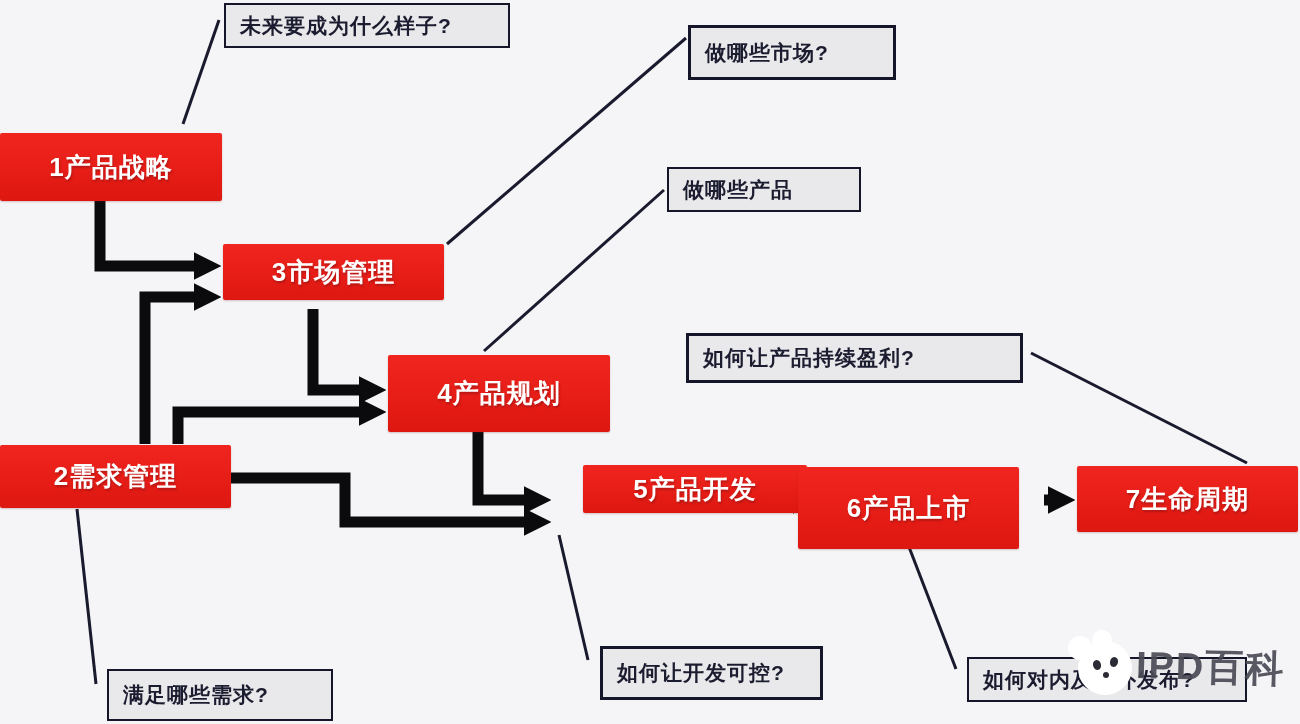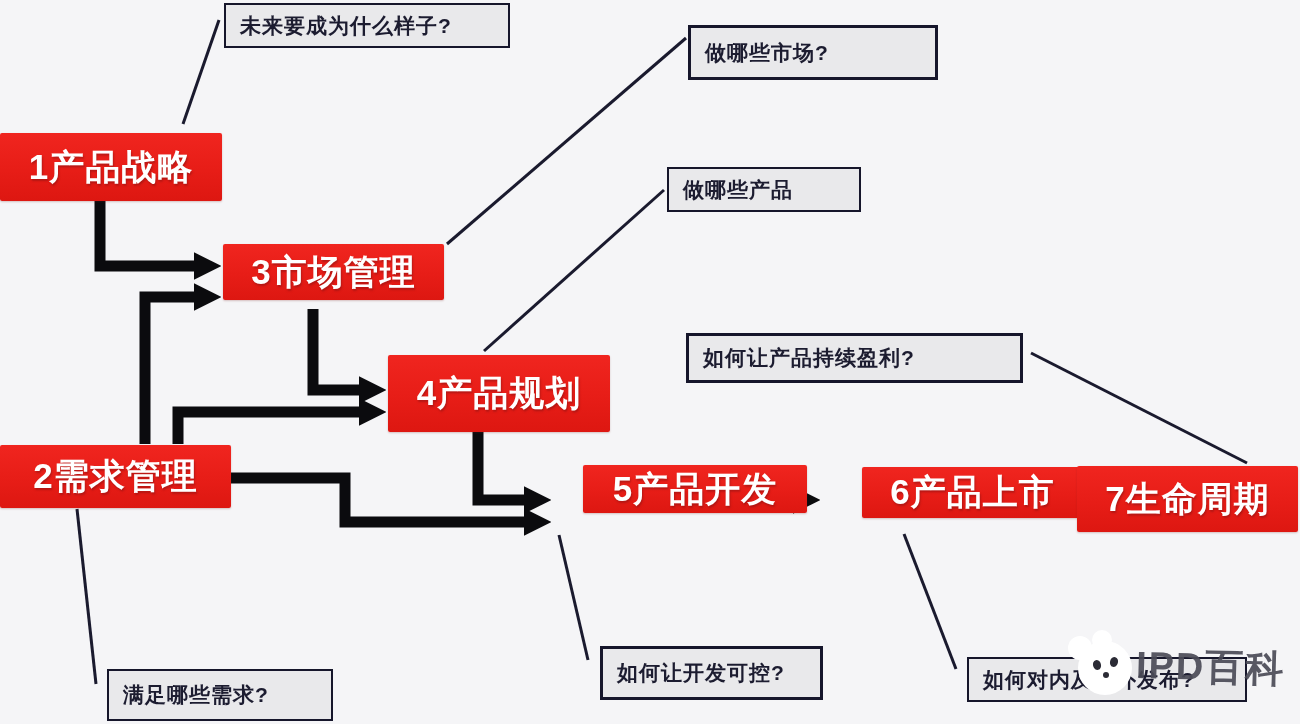--- a/index.html
+++ b/index.html
@@ -10,21 +10,21 @@
   }
   .lines{position:absolute;left:0;top:0;z-index:1;}
   .node{
     position:absolute;z-index:2;
     background:linear-gradient(180deg,#f0251f 0%,#e71d17 55%,#dd1711 100%);
     border-radius:2px;
     display:flex;align-items:center;justify-content:center;
     box-shadow:0 1px 2px rgba(120,30,30,0.25);
   }
   .node-label{
-    color:#ffffff;font-size:35px;font-weight:bold;letter-spacing:1px;
+    color:#ffffff;font-size:26px;font-weight:bold;letter-spacing:1px;
     text-shadow:1px 2px 2px rgba(140,20,20,0.55);
     white-space:nowrap;
   }
   .callout{
     position:absolute;z-index:3;
     background:#e9e9eb;
     border:2px solid #16162b;
     display:flex;align-items:center;
     padding-left:14px;box-sizing:border-box;
   }
@@ -84,31 +84,31 @@
   </div>
   <div class="node" style="left:223px;top:244px;width:221px;height:56px">
     <span class="node-label">3市场管理</span>
   </div>
   <div class="node" style="left:388px;top:355px;width:222px;height:77px">
     <span class="node-label">4产品规划</span>
   </div>
   <div class="node" style="left:583px;top:465px;width:224px;height:48px">
     <span class="node-label">5产品开发</span>
   </div>
-  <div class="node" style="left:862px;top:467px;width:221px;height:51px">
+  <div class="node" style="left:798px;top:467px;width:221px;height:82px">
     <span class="node-label">6产品上市</span>
   </div>
   <div class="node" style="left:1077px;top:466px;width:221px;height:66px">
     <span class="node-label">7生命周期</span>
   </div>
 
   <div class="callout" style="left:224px;top:3px;width:286px;height:45px">
     <span class="callout-label">未来要成为什么样子?</span>
   </div>
-  <div class="callout thick" style="left:688px;top:25px;width:250px;height:55px">
+  <div class="callout thick" style="left:688px;top:25px;width:208px;height:55px">
     <span class="callout-label">做哪些市场?</span>
   </div>
   <div class="callout" style="left:667px;top:167px;width:194px;height:45px">
     <span class="callout-label">做哪些产品</span>
   </div>
   <div class="callout thick" style="left:686px;top:333px;width:337px;height:50px">
     <span class="callout-label">如何让产品持续盈利?</span>
   </div>
   <div class="callout thick" style="left:600px;top:646px;width:223px;height:54px">
     <span class="callout-label">如何让开发可控?</span>

